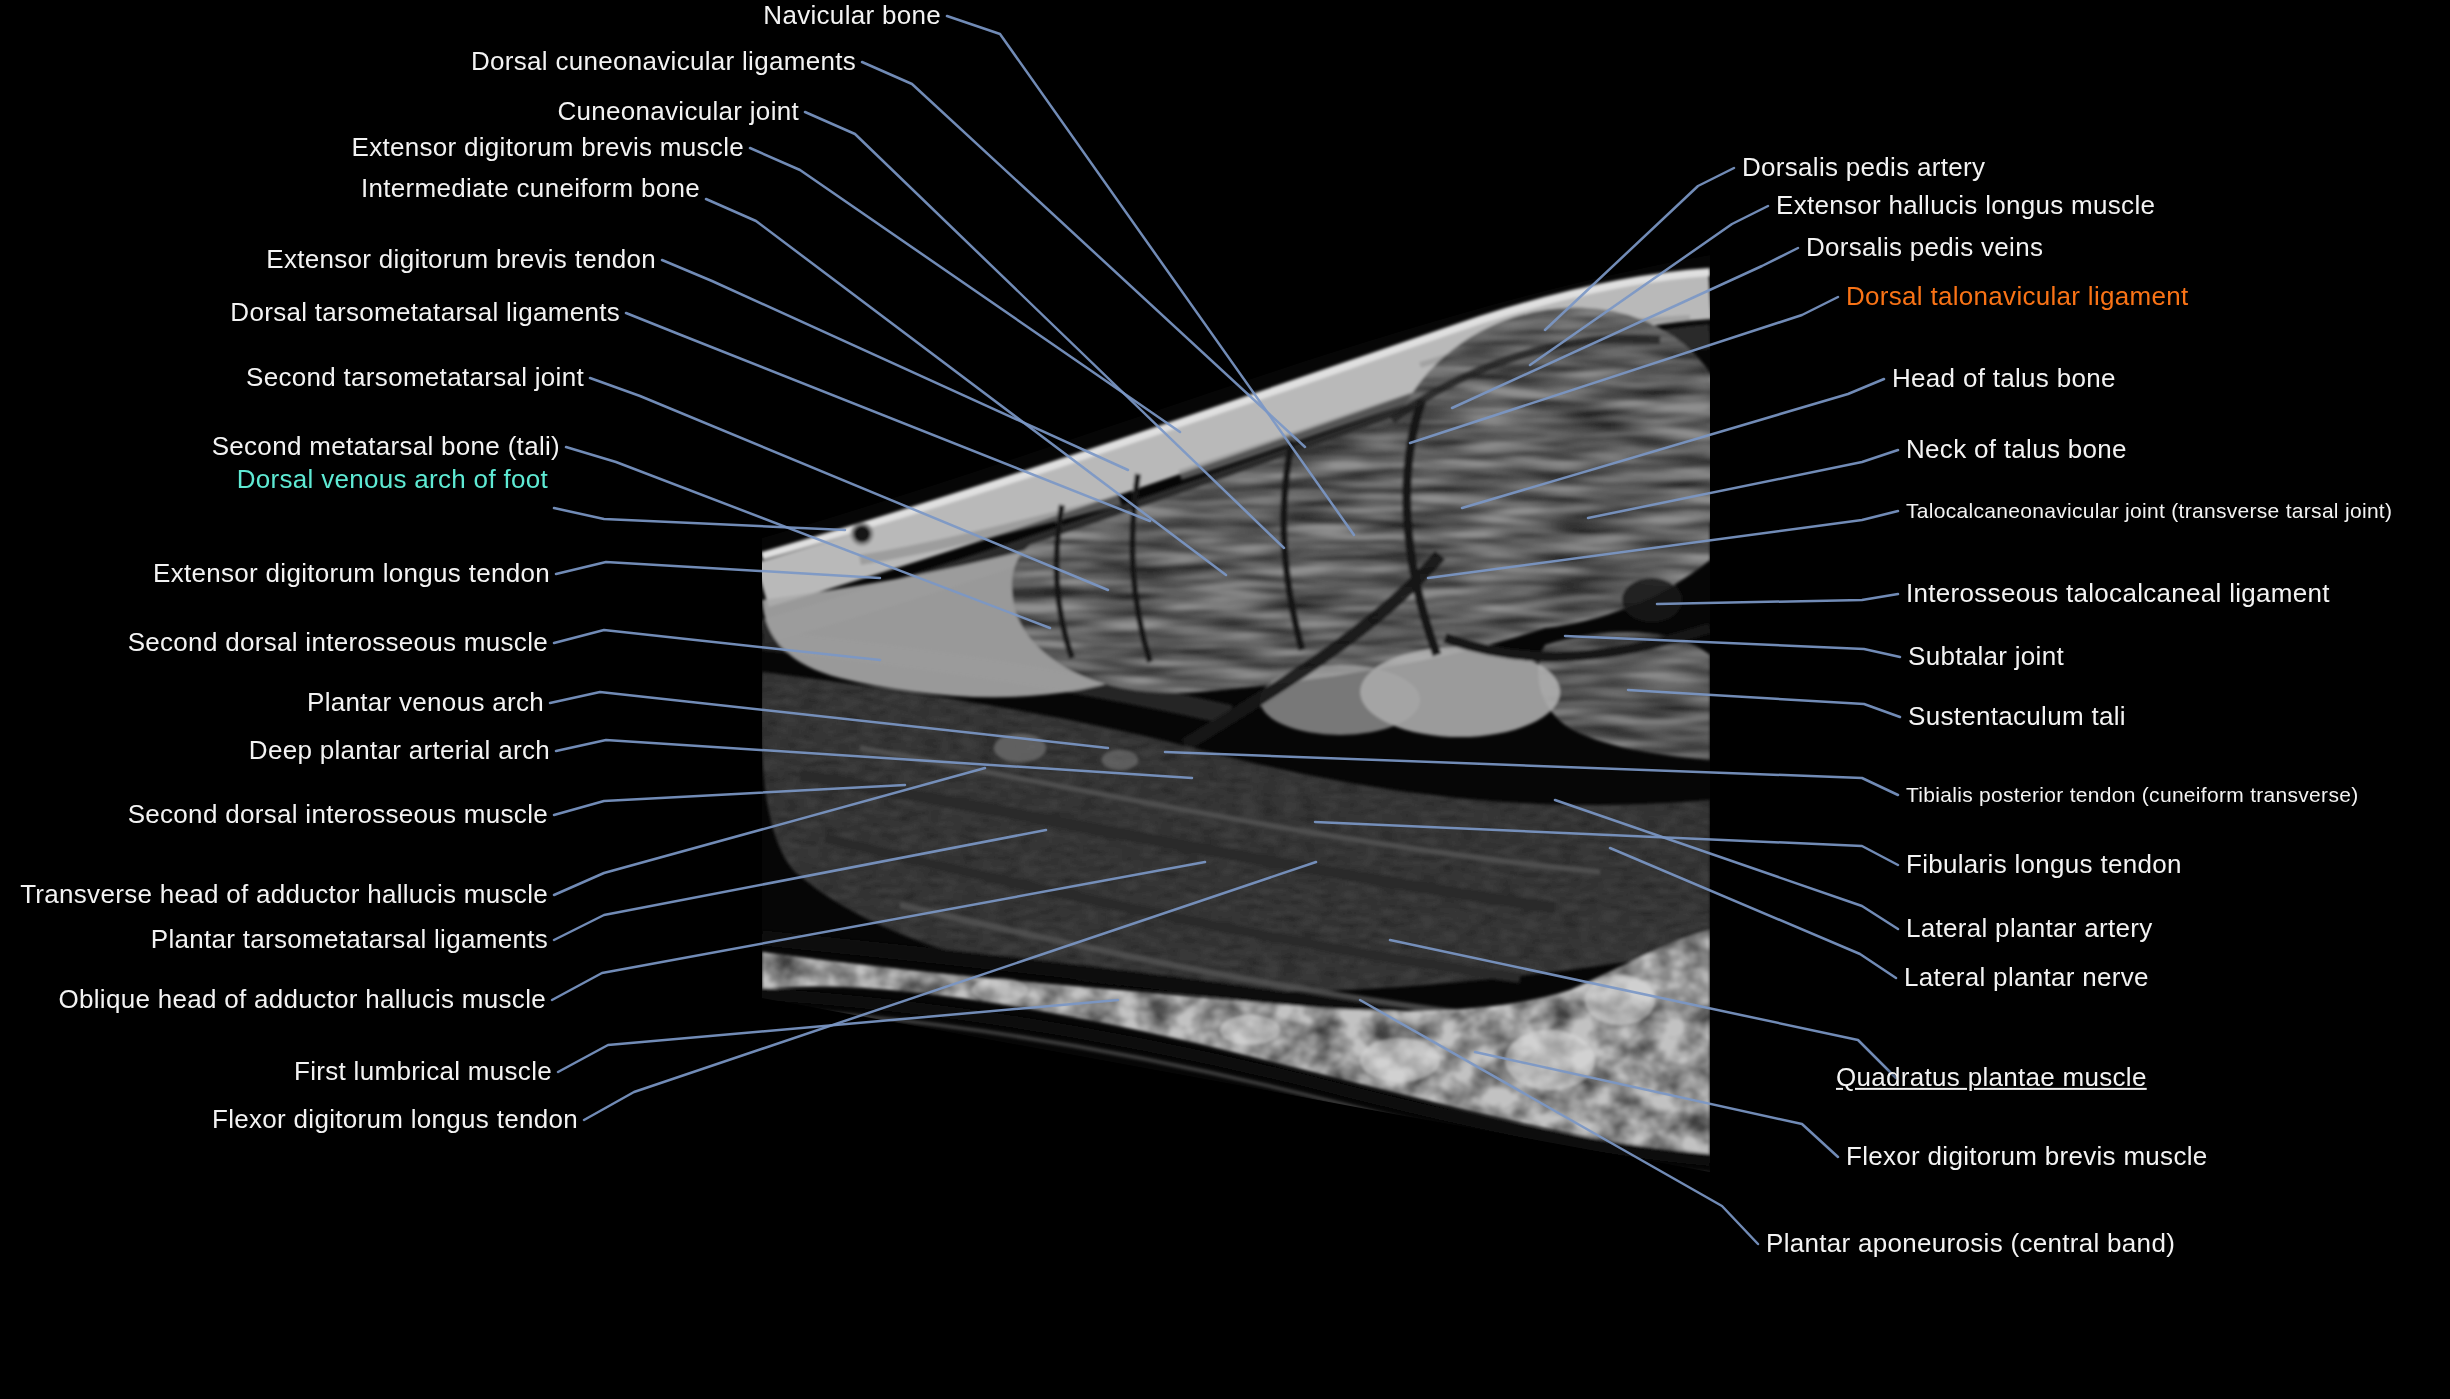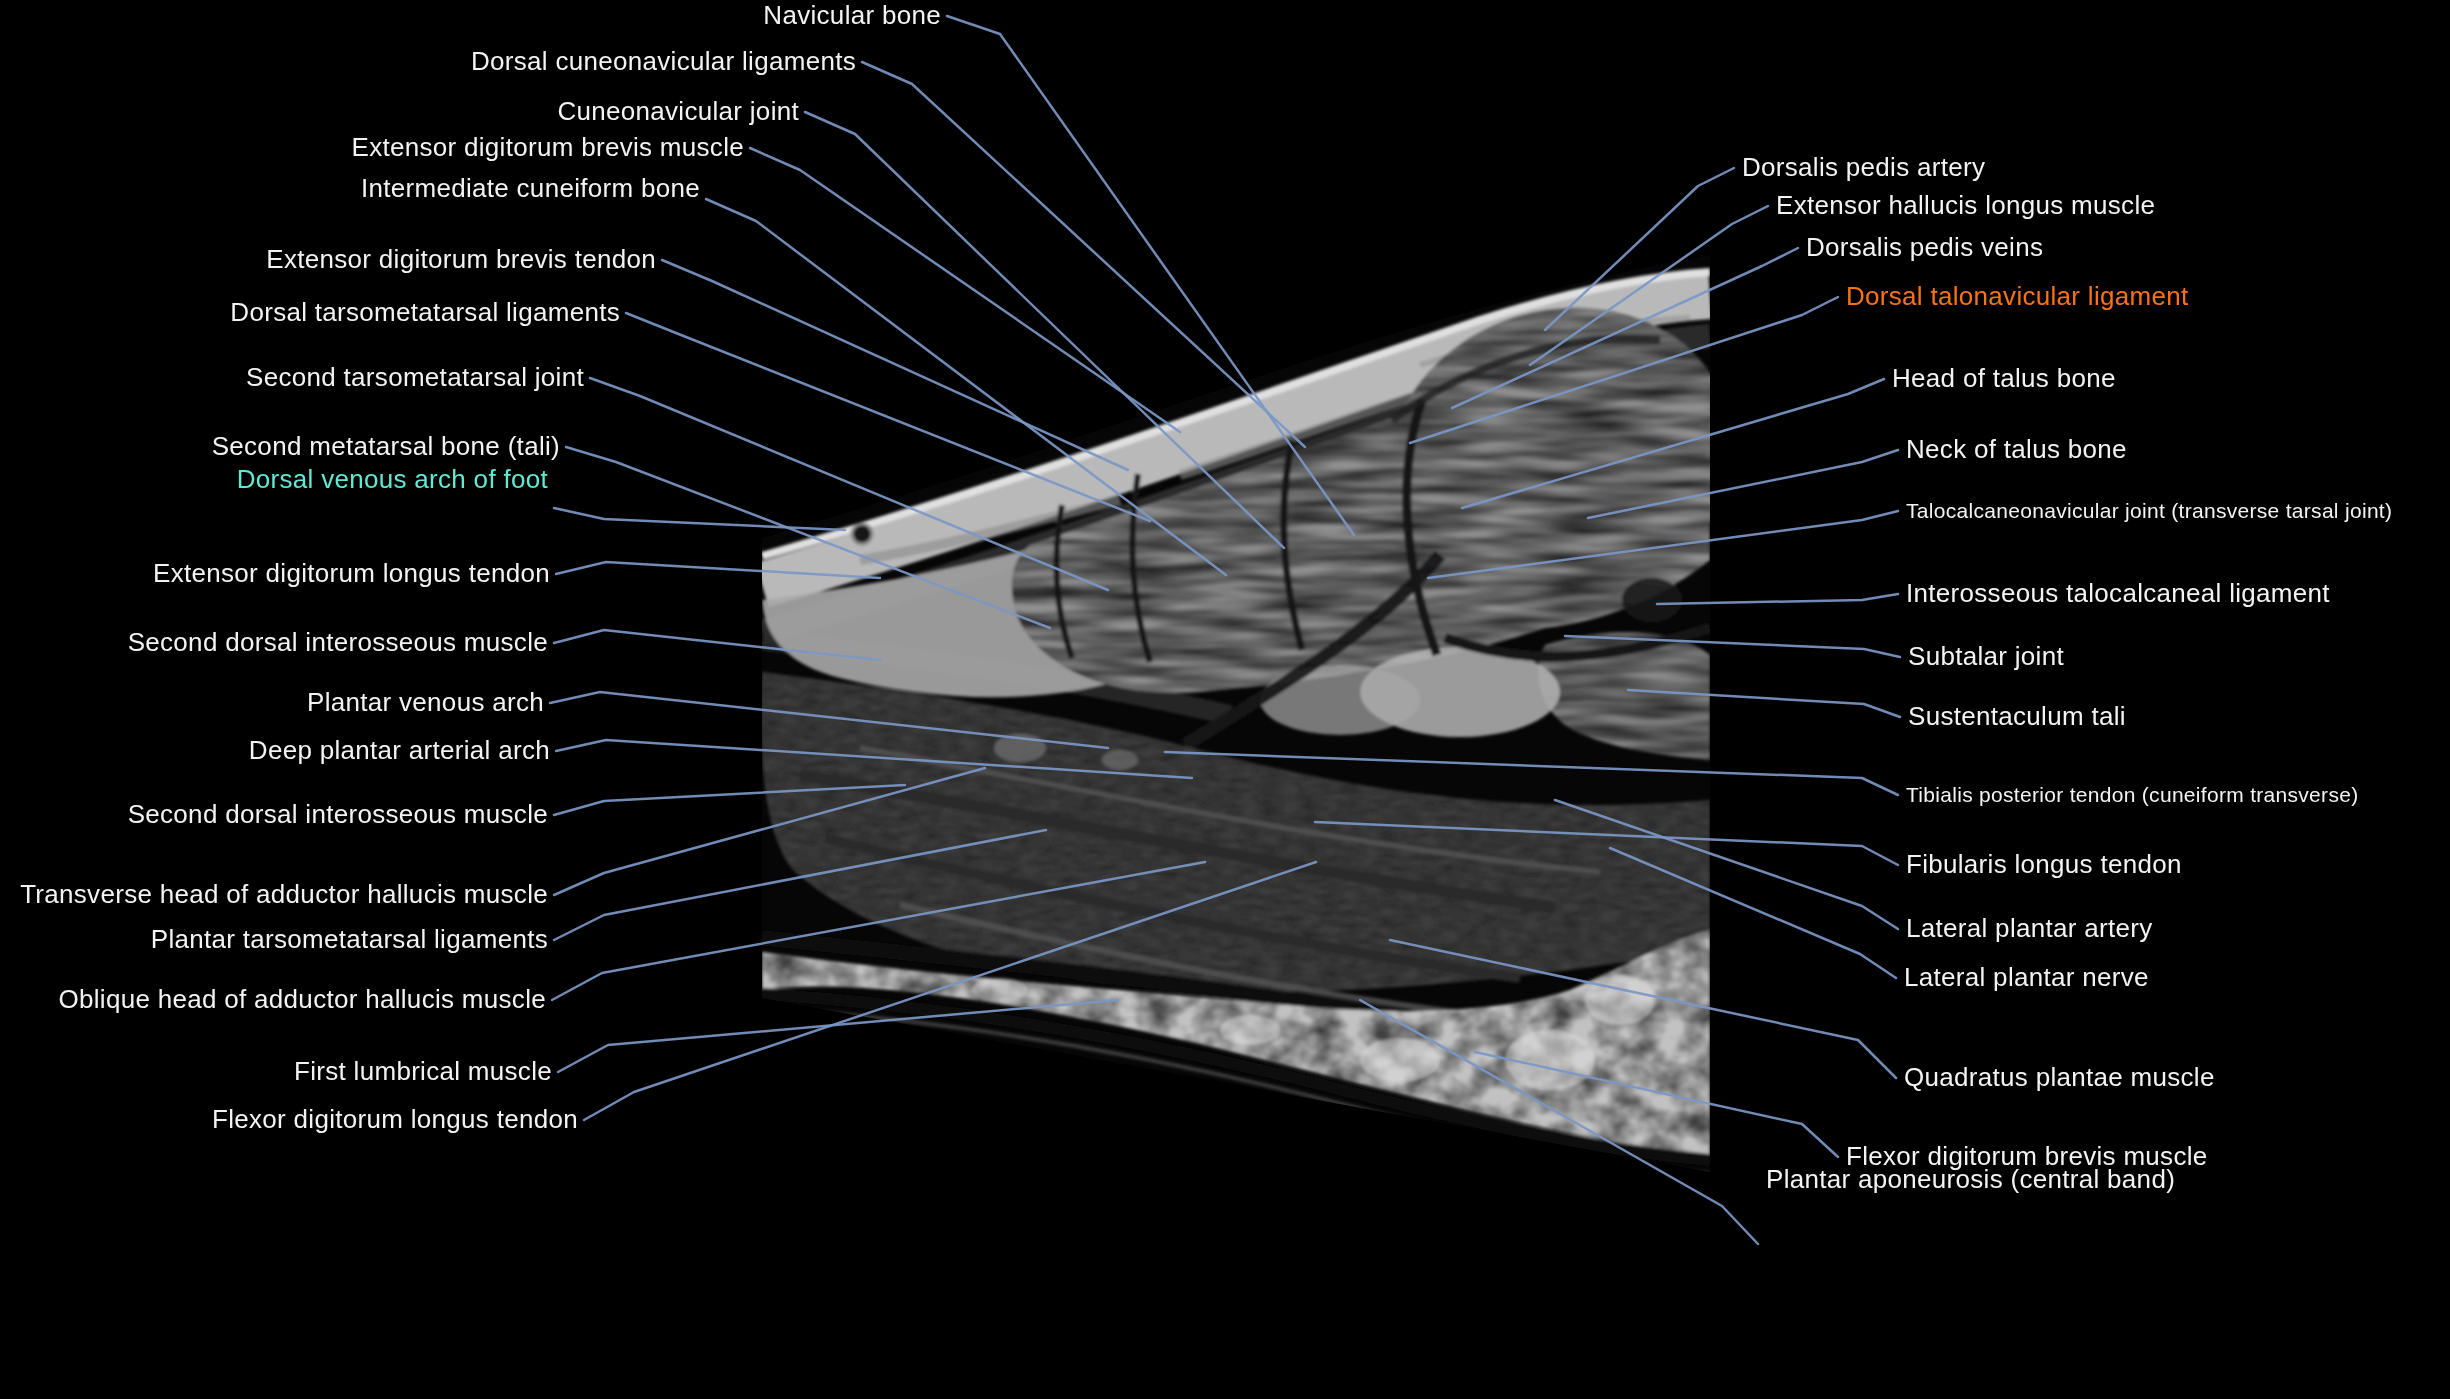--- a/index.html
+++ b/index.html
@@ -173,17 +173,17 @@
       <div class="label right" style="left: 1892px; top: 379px; color: rgb(243, 243, 243);">Head of talus bone</div>
       <div class="label right" style="left: 1906px; top: 450px; color: rgb(243, 243, 243);">Neck of talus bone</div>
       <div class="label right small" style="left: 1906px; top: 511px; color: rgb(243, 243, 243);">Talocalcaneonavicular joint (transverse tarsal joint)</div>
       <div class="label right" style="left: 1906px; top: 594px; color: rgb(243, 243, 243);">Interosseous talocalcaneal ligament</div>
       <div class="label right" style="left: 1908px; top: 657px; color: rgb(243, 243, 243);">Subtalar joint</div>
       <div class="label right" style="left: 1908px; top: 717px; color: rgb(243, 243, 243);">Sustentaculum tali</div>
       <div class="label right small" style="left: 1906px; top: 795px; color: rgb(243, 243, 243);">Tibialis posterior tendon (cuneiform transverse)</div>
       <div class="label right" style="left: 1906px; top: 865px; color: rgb(243, 243, 243);">Fibularis longus tendon</div>
       <div class="label right" style="left: 1906px; top: 929px; color: rgb(243, 243, 243);">Lateral plantar artery</div>
       <div class="label right" style="left: 1904px; top: 978px; color: rgb(243, 243, 243);">Lateral plantar nerve</div>
-      <div class="label right" style="left: 1904px; top: 1078px; color: rgb(243, 243, 243);">Quadratus plantae muscle</div>
+      <div class="label right" style="left: 1836px; top: 1078px; color: rgb(243, 243, 243); text-decoration: underline;">Quadratus plantae muscle</div>
       <div class="label right" style="left: 1846px; top: 1157px; color: rgb(243, 243, 243);">Flexor digitorum brevis muscle</div>
-      <div class="label right" style="left: 1766px; top: 1180px; color: rgb(243, 243, 243);">Plantar aponeurosis (central band)</div>
+      <div class="label right" style="left: 1766px; top: 1244px; color: rgb(243, 243, 243);">Plantar aponeurosis (central band)</div>
     </div>
 </div>
 
 </body></html>

